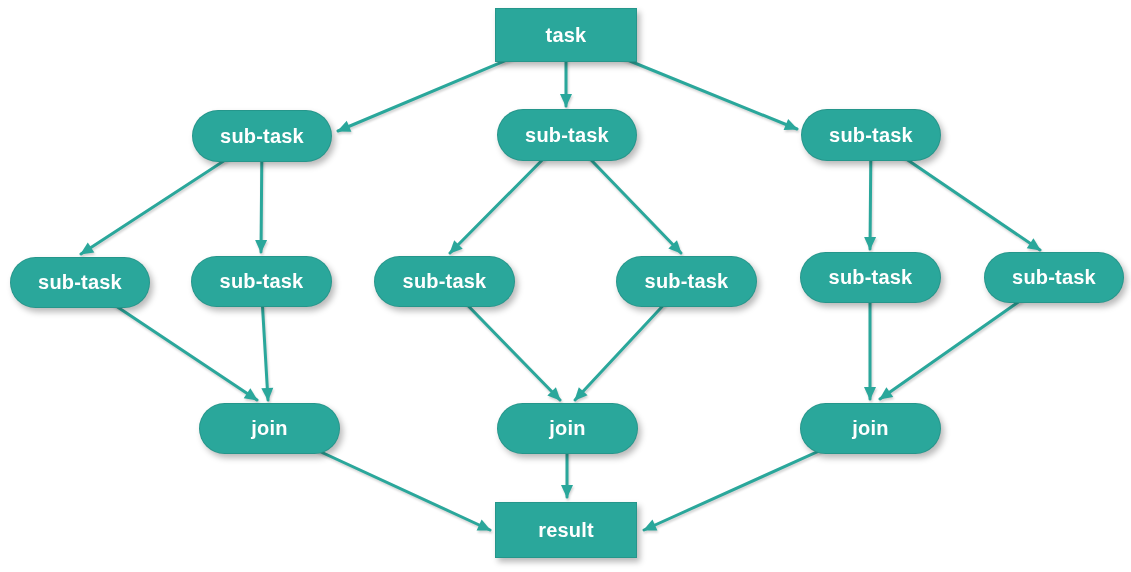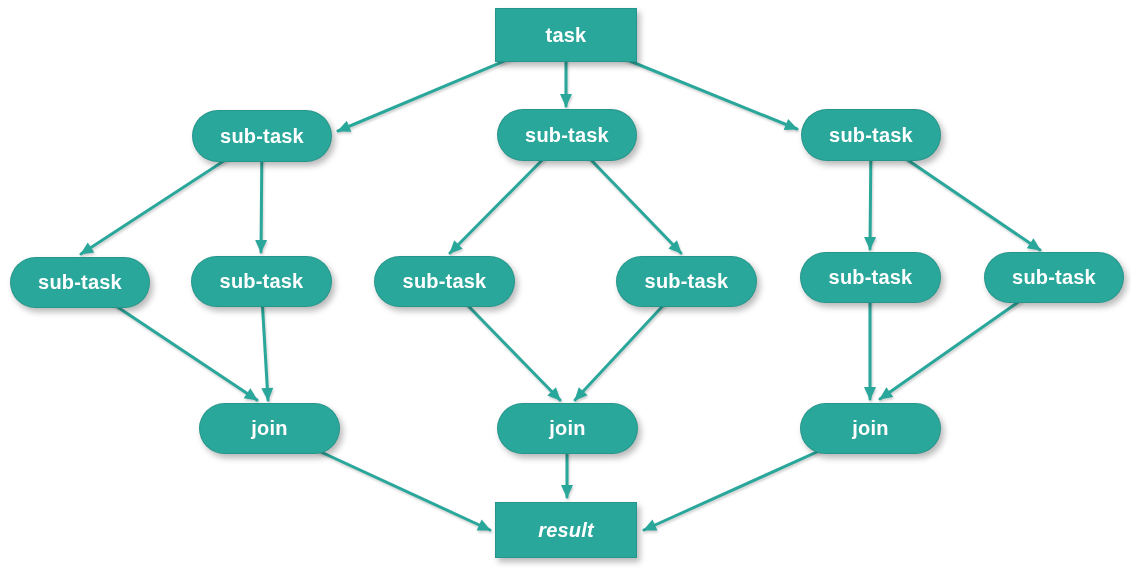--- a/index.html
+++ b/index.html
@@ -79,15 +79,15 @@
   <div class="node pill" style="left:191px;top:256px;width:141px;height:51px;">sub-task</div>
   <div class="node pill" style="left:374px;top:256px;width:141px;height:51px;">sub-task</div>
   <div class="node pill" style="left:616px;top:256px;width:141px;height:51px;">sub-task</div>
   <div class="node pill" style="left:800px;top:252px;width:141px;height:51px;">sub-task</div>
   <div class="node pill" style="left:984px;top:252px;width:140px;height:51px;">sub-task</div>
 
   <div class="node pill" style="left:199px;top:403px;width:141px;height:51px;">join</div>
   <div class="node pill" style="left:497px;top:403px;width:141px;height:51px;">join</div>
   <div class="node pill" style="left:800px;top:403px;width:141px;height:51px;">join</div>
 
-  <div class="node rect" style="left:495px;top:502px;width:142px;height:56px;font-style:italic;">result</div>
+  <div class="node rect" style="left:495px;top:502px;width:142px;height:56px;">result</div>
 
 </div>
 
 </body></html>

